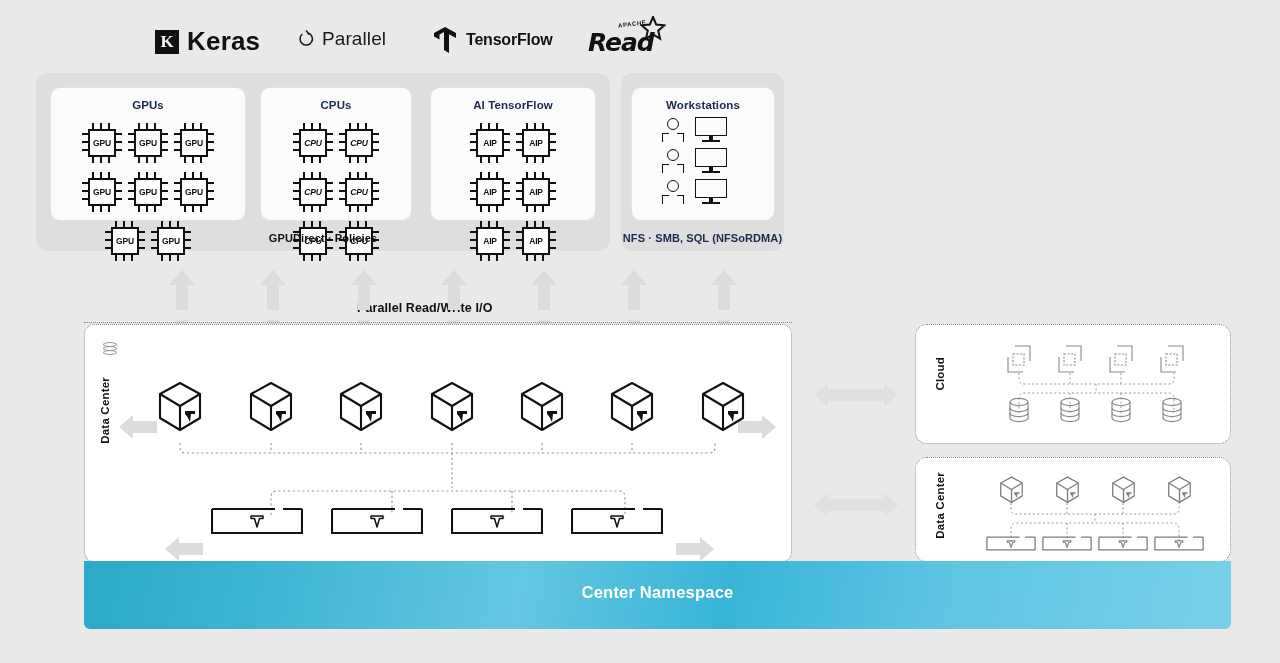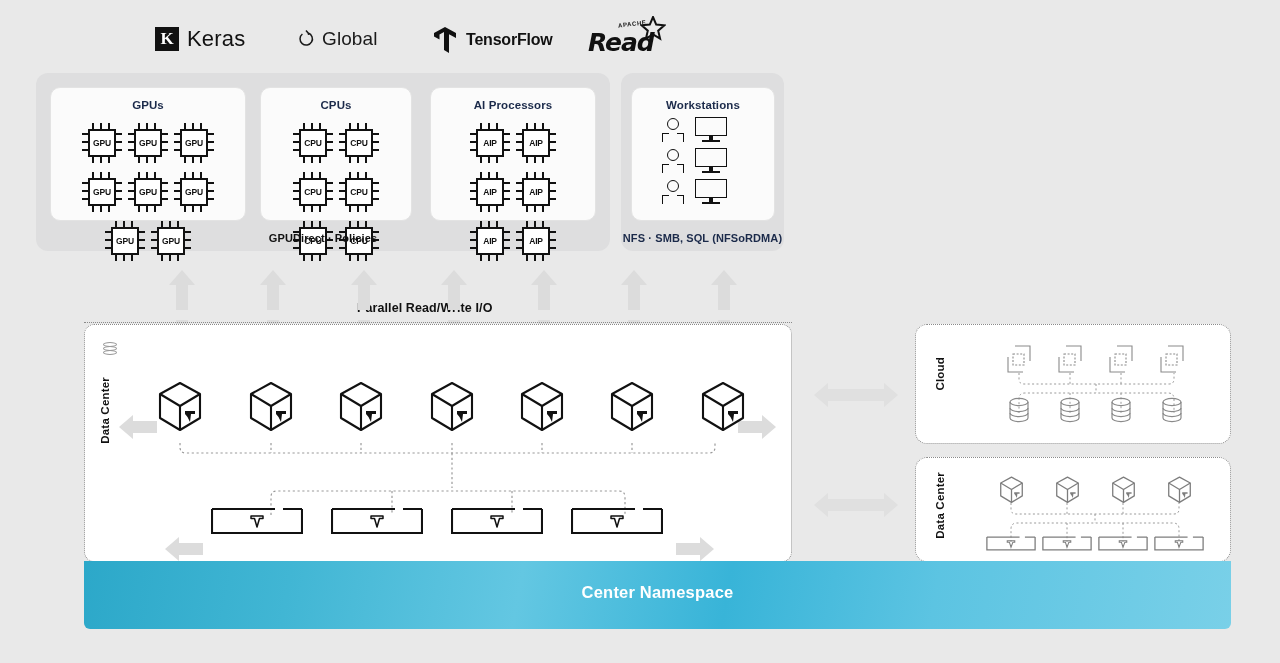--- a/index.html
+++ b/index.html
@@ -16,21 +16,21 @@
   .fw { position: absolute; display: flex; align-items: center; gap: 8px; color: #111; }
   .fw-keras  { left: 155px; top: 12px; }
   .fw-torch  { left: 298px; top: 14px; }
   .fw-tf     { left: 432px; top: 12px; }
   .fw-spark  { left: 588px; top: 6px; }
   .keras-mark {
     width: 24px; height: 24px; background: #111; color: #fff;
     font-weight: bold; font-size: 17px; line-height: 24px; text-align: center;
     font-family: "Liberation Serif", serif;
   }
-  .keras-txt { font-size: 22px; color: #111; letter-spacing: .2px; }
+  .keras-txt { font-size: 26px; color: #111; letter-spacing: .2px; font-weight: bold; }
   .torch-txt { font-size: 19px; color: #1a1a1a; letter-spacing: .1px; }
   .tf-txt { font-size: 16px; font-weight: bold; color: #111; letter-spacing: -.2px; }
   .spark-wrap { position: relative; width: 78px; height: 44px; }
   .spark-apache {
     position: absolute; left: 30px; top: 1px; font-size: 6px; font-weight: bold;
     letter-spacing: .6px; color: #111; transform: rotate(-7deg);
   }
   .spark-txt {
     position: absolute; left: 0; top: 8px; font-size: 25px; font-weight: bold;
     font-style: italic; color: #111; font-family: "DejaVu Sans", sans-serif;
@@ -165,21 +165,21 @@
   <div class="fw-row">
     <div class="fw fw-keras">
       <div class="keras-mark">K</div>
       <div class="keras-txt">Keras</div>
     </div>
     <div class="fw fw-torch">
       <svg width="16" height="20" viewBox="0 0 16 20">
         <path d="M8 1.5 L10.2 4 A6.2 6.2 0 1 1 4.4 5" fill="none" stroke="#1a1a1a" stroke-width="1.5"></path>
         <circle cx="10.6" cy="5.0" r="0.95" fill="#1a1a1a"></circle>
       </svg>
-      <div class="torch-txt">Global</div>
+      <div class="torch-txt">Parallel</div>
     </div>
     <div class="fw fw-tf">
       <svg width="26" height="28" viewBox="0 0 26 28">
         <path d="M13 1 L24 7 L24 12 L17 8.2 L17 27 L12 24 L12 6 L7.5 8.6 L7.5 13.5 L2 10.5 L2 7 Z" fill="#111"></path>
       </svg>
       <div class="tf-txt">TensorFlow</div>
     </div>
     <div class="fw fw-spark">
       <div class="spark-wrap">
         <div class="spark-apache">APACHE</div>
@@ -314,21 +314,21 @@
             <i class="pin-b" style="left:26px"></i>
             <i class="pin-l" style="top:26px"></i>
             <i class="pin-r" style="top:26px"></i>
             <div class="body">GPU</div>
           </div>
         </div>
     </div>
 
     <div class="panel p-cpus">
       <div class="panel-title">CPUs</div>
-      <div class="chip-grid" id="grid-cpu" style="width: 138px; margin: 0px auto;">
+      <div class="chip-grid" id="grid-cpu" style="width: 138px; margin: 0px auto; font-style: italic;">
           <div class="chip">
             <i class="pin-t" style="left:10px"></i>
             <i class="pin-b" style="left:10px"></i>
             <i class="pin-l" style="top:10px"></i>
             <i class="pin-r" style="top:10px"></i>
             <i class="pin-t" style="left:18px"></i>
             <i class="pin-b" style="left:18px"></i>
             <i class="pin-l" style="top:18px"></i>
             <i class="pin-r" style="top:18px"></i>
             <i class="pin-t" style="left:26px"></i>
@@ -409,21 +409,21 @@
             <i class="pin-t" style="left:26px"></i>
             <i class="pin-b" style="left:26px"></i>
             <i class="pin-l" style="top:26px"></i>
             <i class="pin-r" style="top:26px"></i>
             <div class="body">CPU</div>
           </div>
         </div>
     </div>
 
     <div class="panel p-aip">
-      <div class="panel-title">AI Processors</div>
+      <div class="panel-title">AI TensorFlow</div>
       <div class="chip-grid" id="grid-aip" style="width: 138px; margin: 0px auto; text-align: right;">
           <div class="chip">
             <i class="pin-t" style="left:10px"></i>
             <i class="pin-b" style="left:10px"></i>
             <i class="pin-l" style="top:10px"></i>
             <i class="pin-r" style="top:10px"></i>
             <i class="pin-t" style="left:18px"></i>
             <i class="pin-b" style="left:18px"></i>
             <i class="pin-l" style="top:18px"></i>
             <i class="pin-r" style="top:18px"></i>

